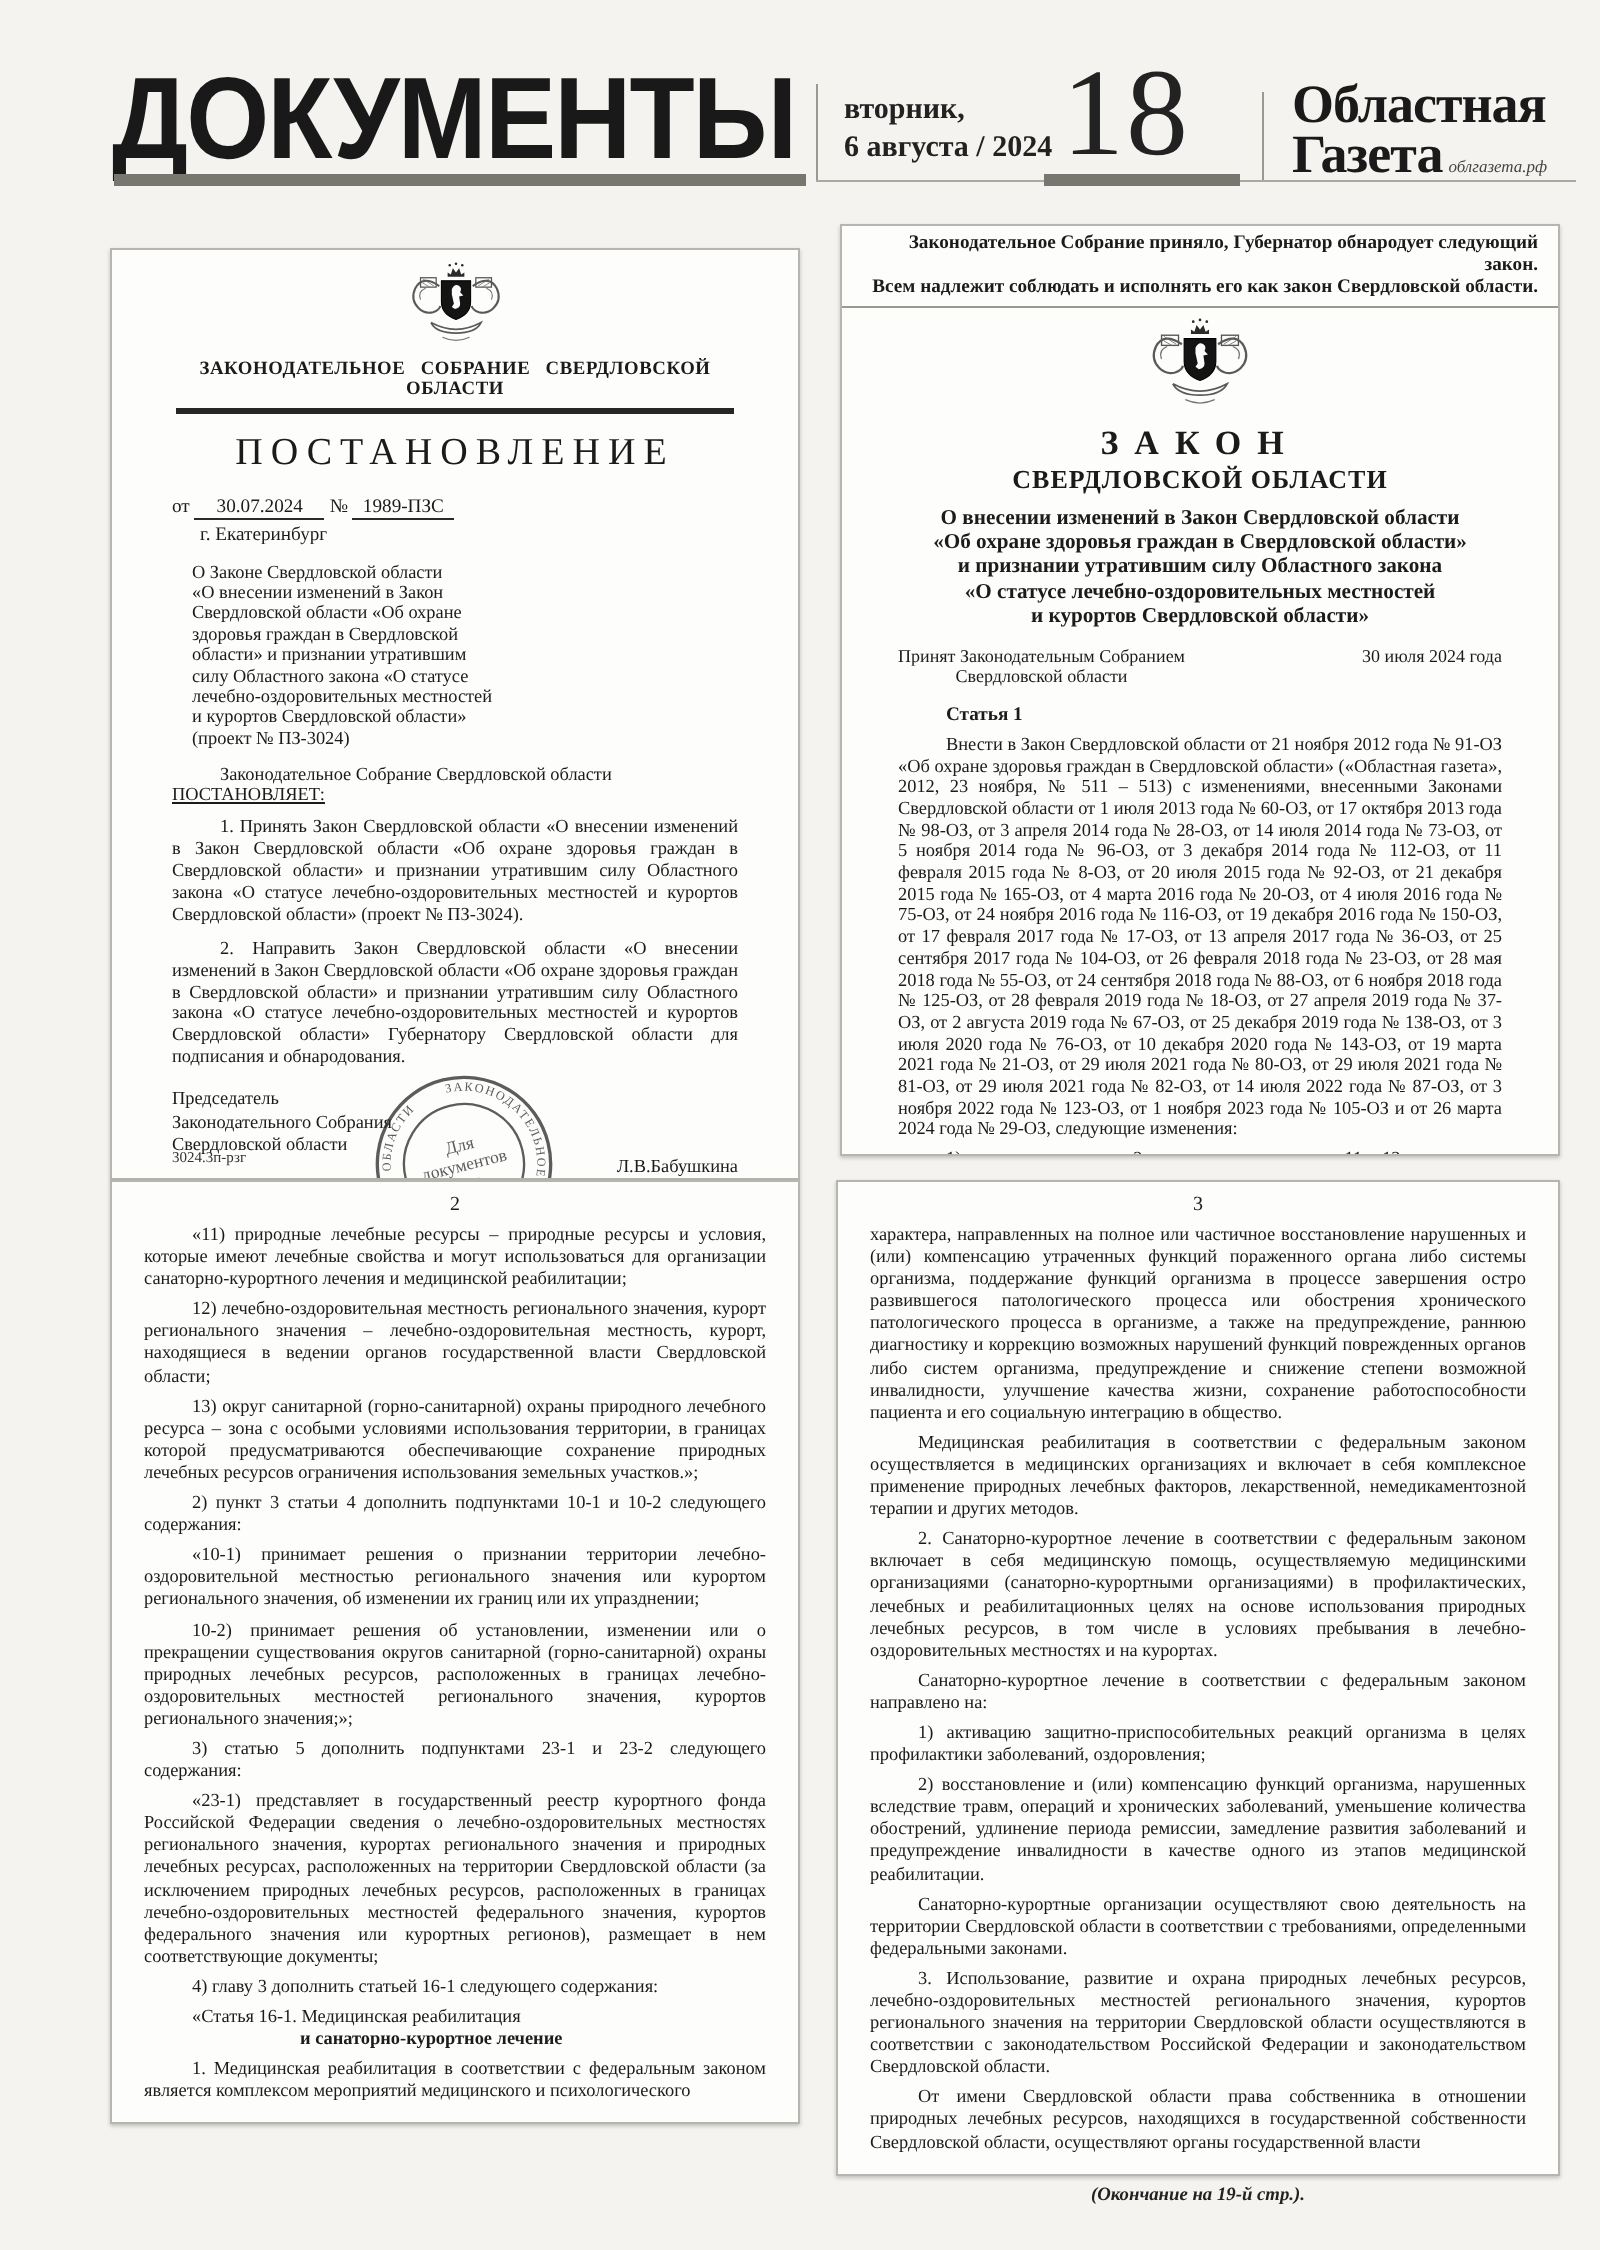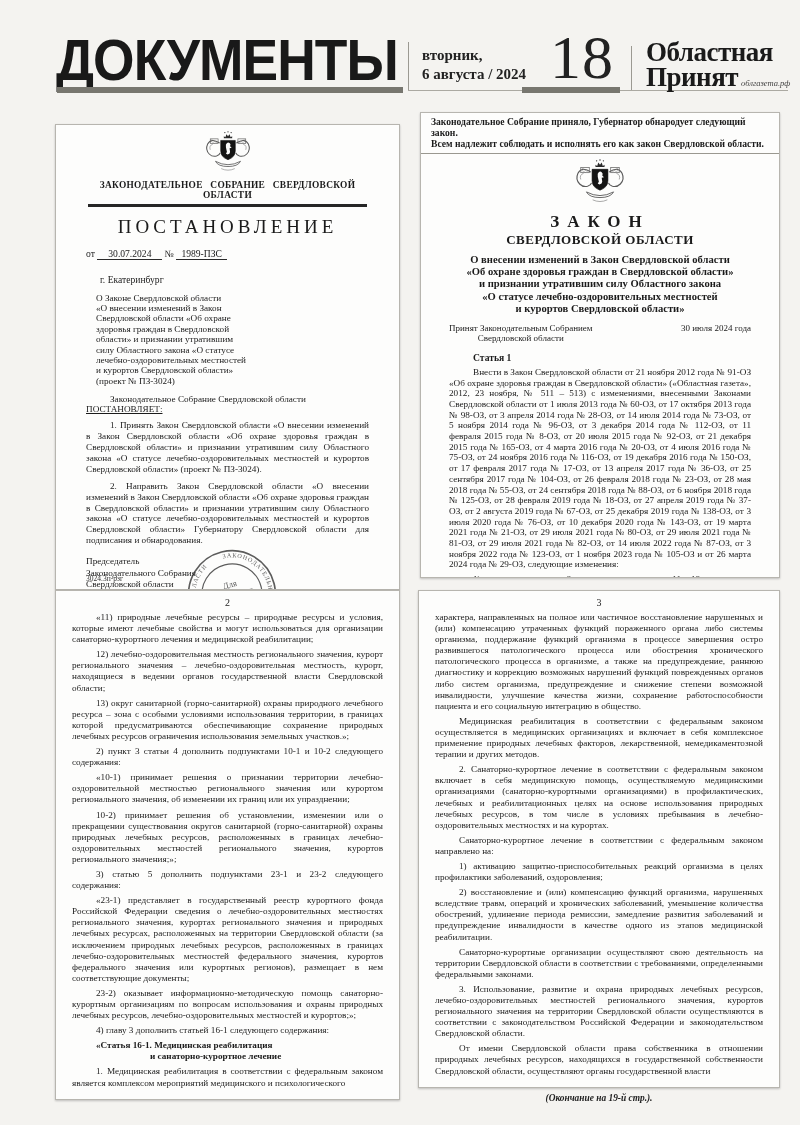--- a/index.html
+++ b/index.html
@@ -16,61 +16,61 @@
     transform:scaleX(.92);transform-origin:left top;letter-spacing:-1px;
   }
   .mh-bar{position:absolute;height:6px;background:#77766f;}
   .bar-title{left:57px;top:87px;width:346px;}
   .bar-page{left:522px;top:87px;width:98px;}
   .mh-rule{position:absolute;left:408px;top:90px;width:380px;height:1px;background:#aba9a2;}
   .mh-div{position:absolute;width:1px;background:#9b9992;}
   .div1{left:408px;top:42px;height:48px;}
   .div2{left:631px;top:46px;height:44px;}
   .mh-date{position:absolute;left:422px;top:46px;font-weight:700;font-size:15px;line-height:19px;color:#222;}
-  .mh-page{position:absolute;left:550px;top:26px;font-size:62px;line-height:62px;color:#222;letter-spacing:1px;}
+  .mh-page{position:absolute;left:531px;top:26px;font-size:62px;line-height:62px;color:#222;letter-spacing:1px;}
   .mh-logo{position:absolute;left:646px;top:40px;font-weight:700;font-size:27px;line-height:25px;color:#1a1a1a;letter-spacing:-.5px;}
   .mh-site{font-size:8.5px;font-weight:400;font-style:italic;letter-spacing:0;color:#444;margin-left:3px;}
   
   .panel{position:absolute;background:#fdfdfc;border:1px solid #b7b5af;box-shadow:0 1px 2px rgba(0,0,0,.22);box-sizing:border-box;}
   .p1{left:55px;top:124px;width:345px;height:466px;overflow:hidden;padding:5px 30px 0;}
   .p2{left:420px;top:112px;width:360px;height:466px;overflow:hidden;}
   .p3{left:55px;top:590px;width:345px;padding:4px 16px 10px;}
   .col4wrap{position:absolute;left:418px;top:590px;width:362px;}
   .p4{position:relative;background:#fdfdfc;border:1px solid #b7b5af;box-shadow:0 1px 2px rgba(0,0,0,.22);box-sizing:border-box;padding:4px 16px 10px;}
   
   .emblem{display:block;margin:0 auto;}
   .res-org{font-weight:700;font-size:9.4px;letter-spacing:.3px;word-spacing:5px;text-align:center;margin-top:2px;}
   .res-rule{height:2.5px;background:#262626;margin:4px 2px 0;}
   .res-type{text-align:center;font-size:19px;letter-spacing:4px;margin-top:9px;}
   .res-daterow{margin-top:10px;font-size:9.6px;}
   .ul{border-bottom:1px solid #2a2a2a;padding:0 11px;}
   .ul2{border-bottom:1px solid #2a2a2a;padding:0 5px;}
-  .res-city{margin:15px 0 0 14px;font-size:9.6px;}
+  .res-city{margin:3px 0 0 14px;font-size:9.6px;}
   .res-subject{margin:8px 0 0 10px;font-size:9.2px;line-height:10.4px;}
   .res-resolve{margin-top:8px;font-size:9.2px;text-indent:24px;}
   .res-resolve .uw{text-decoration:underline;}
   .res p.body, .law p.body, .bp{font-size:9.2px;line-height:10.9px;text-align:justify;text-indent:24px;margin:6px 0 0;}
   .sig{position:relative;margin-top:10px;height:80px;font-size:9.2px;line-height:11.5px;}
   .sig-name{position:absolute;right:0;top:34px;}
   .stamp{position:absolute;left:96px;top:-12px;width:100px;height:100px;}
   .res-foot{position:absolute;left:30px;bottom:6px;font-size:7.5px;color:#333;}
   
-  .law-strip{border-bottom:1px solid #9a9890;padding:3px 10px 4px;font-weight:700;font-size:9.6px;line-height:11px;text-align:left;}
+  .law-strip{border-bottom:1px solid #9a9890;padding:3px 10px 4px;font-weight:700;font-size:9.6px;line-height:11px;text-align:right;}
   .law-inner{padding:0 28px;}
   .law-type{text-align:center;font-weight:700;font-size:17px;letter-spacing:8px;margin-top:2px;}
   .law-region{text-align:center;font-weight:700;font-size:13px;letter-spacing:.5px;margin-top:0;}
   .law-title{margin-top:6px;font-weight:700;font-size:10.6px;line-height:12.2px;text-align:center;}
   .law-adopted{display:flex;justify-content:space-between;margin-top:8px;font-size:9px;line-height:10.4px;text-align:center;}
   .law-article{margin-top:8px;font-weight:700;font-size:9.6px;text-indent:24px;}
   .law p.body{line-height:10.7px;margin-top:4px;}
   
   .pgnum{text-align:center;font-size:10px;margin:2px 0 2px;}
   .bp{line-height:11.1px;margin-top:4px;}
   .noind{text-indent:0;}
-  .sub1{font-weight:700;font-size:9.2px;line-height:11.1px;margin-top:4px;text-indent:24px;}
+  .sub1{font-weight:400;font-size:9.2px;line-height:11.1px;margin-top:4px;text-indent:24px;}
   .sub2{font-weight:700;font-size:9.2px;line-height:11.1px;margin-left:78px;}
   .note{margin-top:5px;text-align:center;font-size:9.4px;font-weight:700;font-style:italic;color:#222;}
   svg text{font-family:"Liberation Serif","DejaVu Serif",serif;}
 </style>
 </head>
 <body>
 
 <svg width="0" height="0" style="position:absolute" aria-hidden="true">
   <symbol id="emblem" viewBox="0 0 140 92">
     <path d="M62,16 h16 v-4 l-3,2 -2,-6 -3,4 -3,-4 -2,6 -3,-2 z" fill="#2a2a2a"></path>
@@ -99,21 +99,21 @@
   <div class="mh-div div1"></div>
   <div class="mh-div div2"></div>
   <div class="mh-date">
     <div>вторник,</div>
     <div>6 августа / 2024</div>
   </div>
   <div class="mh-page">18</div>
   <div class="mh-bar bar-page"></div>
   <div class="mh-logo">
     <div>Областная</div>
-    <div><span>Принят</span><span class="mh-site">облгазета.рф</span></div>
+    <div><span>Газета</span><span class="mh-site">облгазета.рф</span></div>
   </div>
 </div>
 
 <div class="panel p1 res">
   <svg class="emblem" width="78" height="48">
       <use href="#emblem"></use>
     </svg>
   <div class="res-org">ЗАКОНОДАТЕЛЬНОЕ СОБРАНИЕ СВЕРДЛОВСКОЙ ОБЛАСТИ</div>
   <div class="res-rule"></div>
   <div class="res-type">ПОСТАНОВЛЕНИЕ</div>
@@ -198,21 +198,20 @@
 <div class="panel p3">
   <div class="pgnum">2</div>
   <p class="bp">«11) природные лечебные ресурсы – природные ресурсы и условия, которые имеют лечебные свойства и могут использоваться для организации санаторно-курортного лечения и медицинской реабилитации;</p>
   <p class="bp">12) лечебно-оздоровительная местность регионального значения, курорт регионального значения – лечебно-оздоровительная местность, курорт, находящиеся в ведении органов государственной власти Свердловской области;</p>
   <p class="bp">13) округ санитарной (горно-санитарной) охраны природного лечебного ресурса – зона с особыми условиями использования территории, в границах которой предусматриваются обеспечивающие сохранение природных лечебных ресурсов ограничения использования земельных участков.»;</p>
   <p class="bp">2) пункт 3 статьи 4 дополнить подпунктами 10-1 и 10-2 следующего содержания:</p>
   <p class="bp">«10-1) принимает решения о признании территории лечебно-оздоровительной местностью регионального значения или курортом регионального значения, об изменении их границ или их упразднении;</p>
   <p class="bp">10-2) принимает решения об установлении, изменении или о прекращении существования округов санитарной (горно-санитарной) охраны природных лечебных ресурсов, расположенных в границах лечебно-оздоровительных местностей регионального значения, курортов регионального значения;»;</p>
   <p class="bp">3) статью 5 дополнить подпунктами 23-1 и 23-2 следующего содержания:</p>
   <p class="bp">«23-1) представляет в государственный реестр курортного фонда Российской Федерации сведения о лечебно-оздоровительных местностях регионального значения, курортах регионального значения и природных лечебных ресурсах, расположенных на территории Свердловской области (за исключением природных лечебных ресурсов, расположенных в границах лечебно-оздоровительных местностей федерального значения, курортов федерального значения или курортных регионов), размещает в нем соответствующие документы;</p>
-  <p class="bp">23-2) оказывает информационно-методическую помощь санаторно-курортным организациям по вопросам использования и охраны природных лечебных ресурсов, лечебно-оздоровительных местностей и курортов;»;</p>
   <p class="bp">4) главу 3 дополнить статьей 16-1 следующего содержания:</p>
   <div class="sub1">«Статья 16-1. Медицинская реабилитация</div>
   <div class="sub2">и санаторно-курортное лечение</div>
   <p class="bp">1. Медицинская реабилитация в соответствии с федеральным законом является комплексом мероприятий медицинского и психологического</p>
 </div>
 
 <div class="col4wrap">
   <div class="p4">
     <div class="pgnum">3</div>
     <p class="bp noind">характера, направленных на полное или частичное восстановление нарушенных и (или) компенсацию утраченных функций пораженного органа либо системы организма, поддержание функций организма в процессе завершения остро развившегося патологического процесса или обострения хронического патологического процесса в организме, а также на предупреждение, раннюю диагностику и коррекцию возможных нарушений функций поврежденных органов либо систем организма, предупреждение и снижение степени возможной инвалидности, улучшение качества жизни, сохранение работоспособности пациента и его социальную интеграцию в общество.</p>

